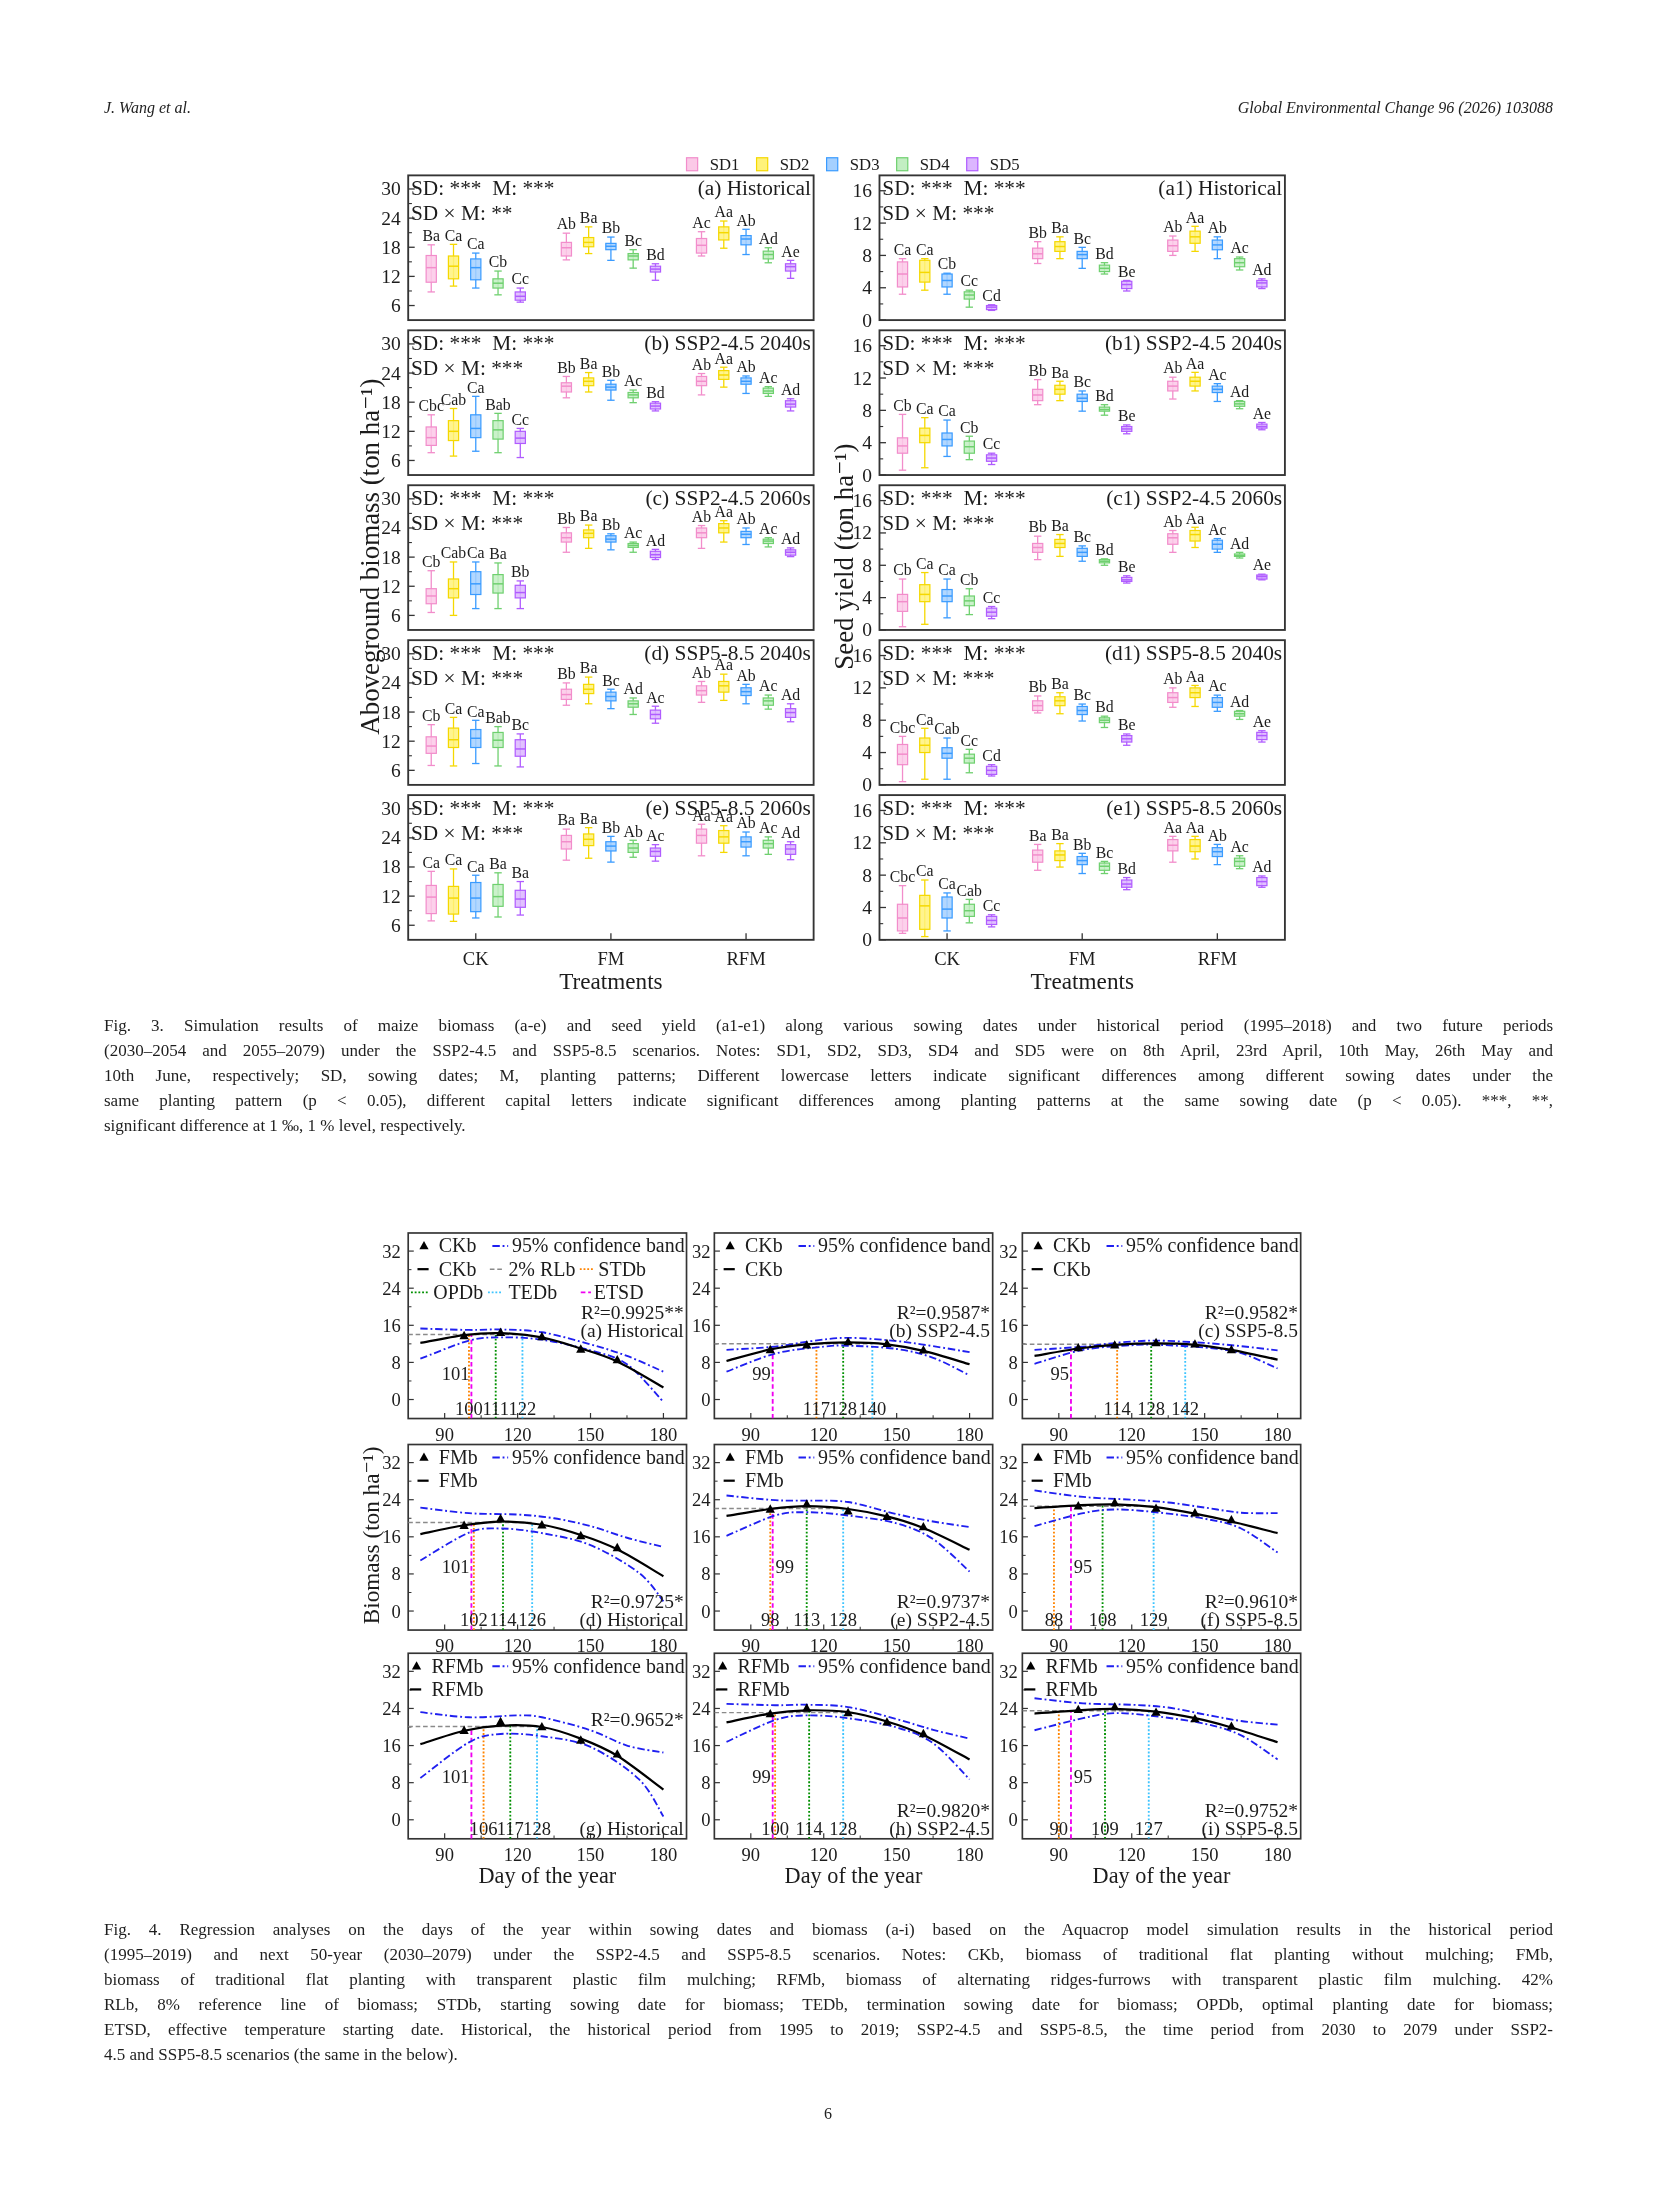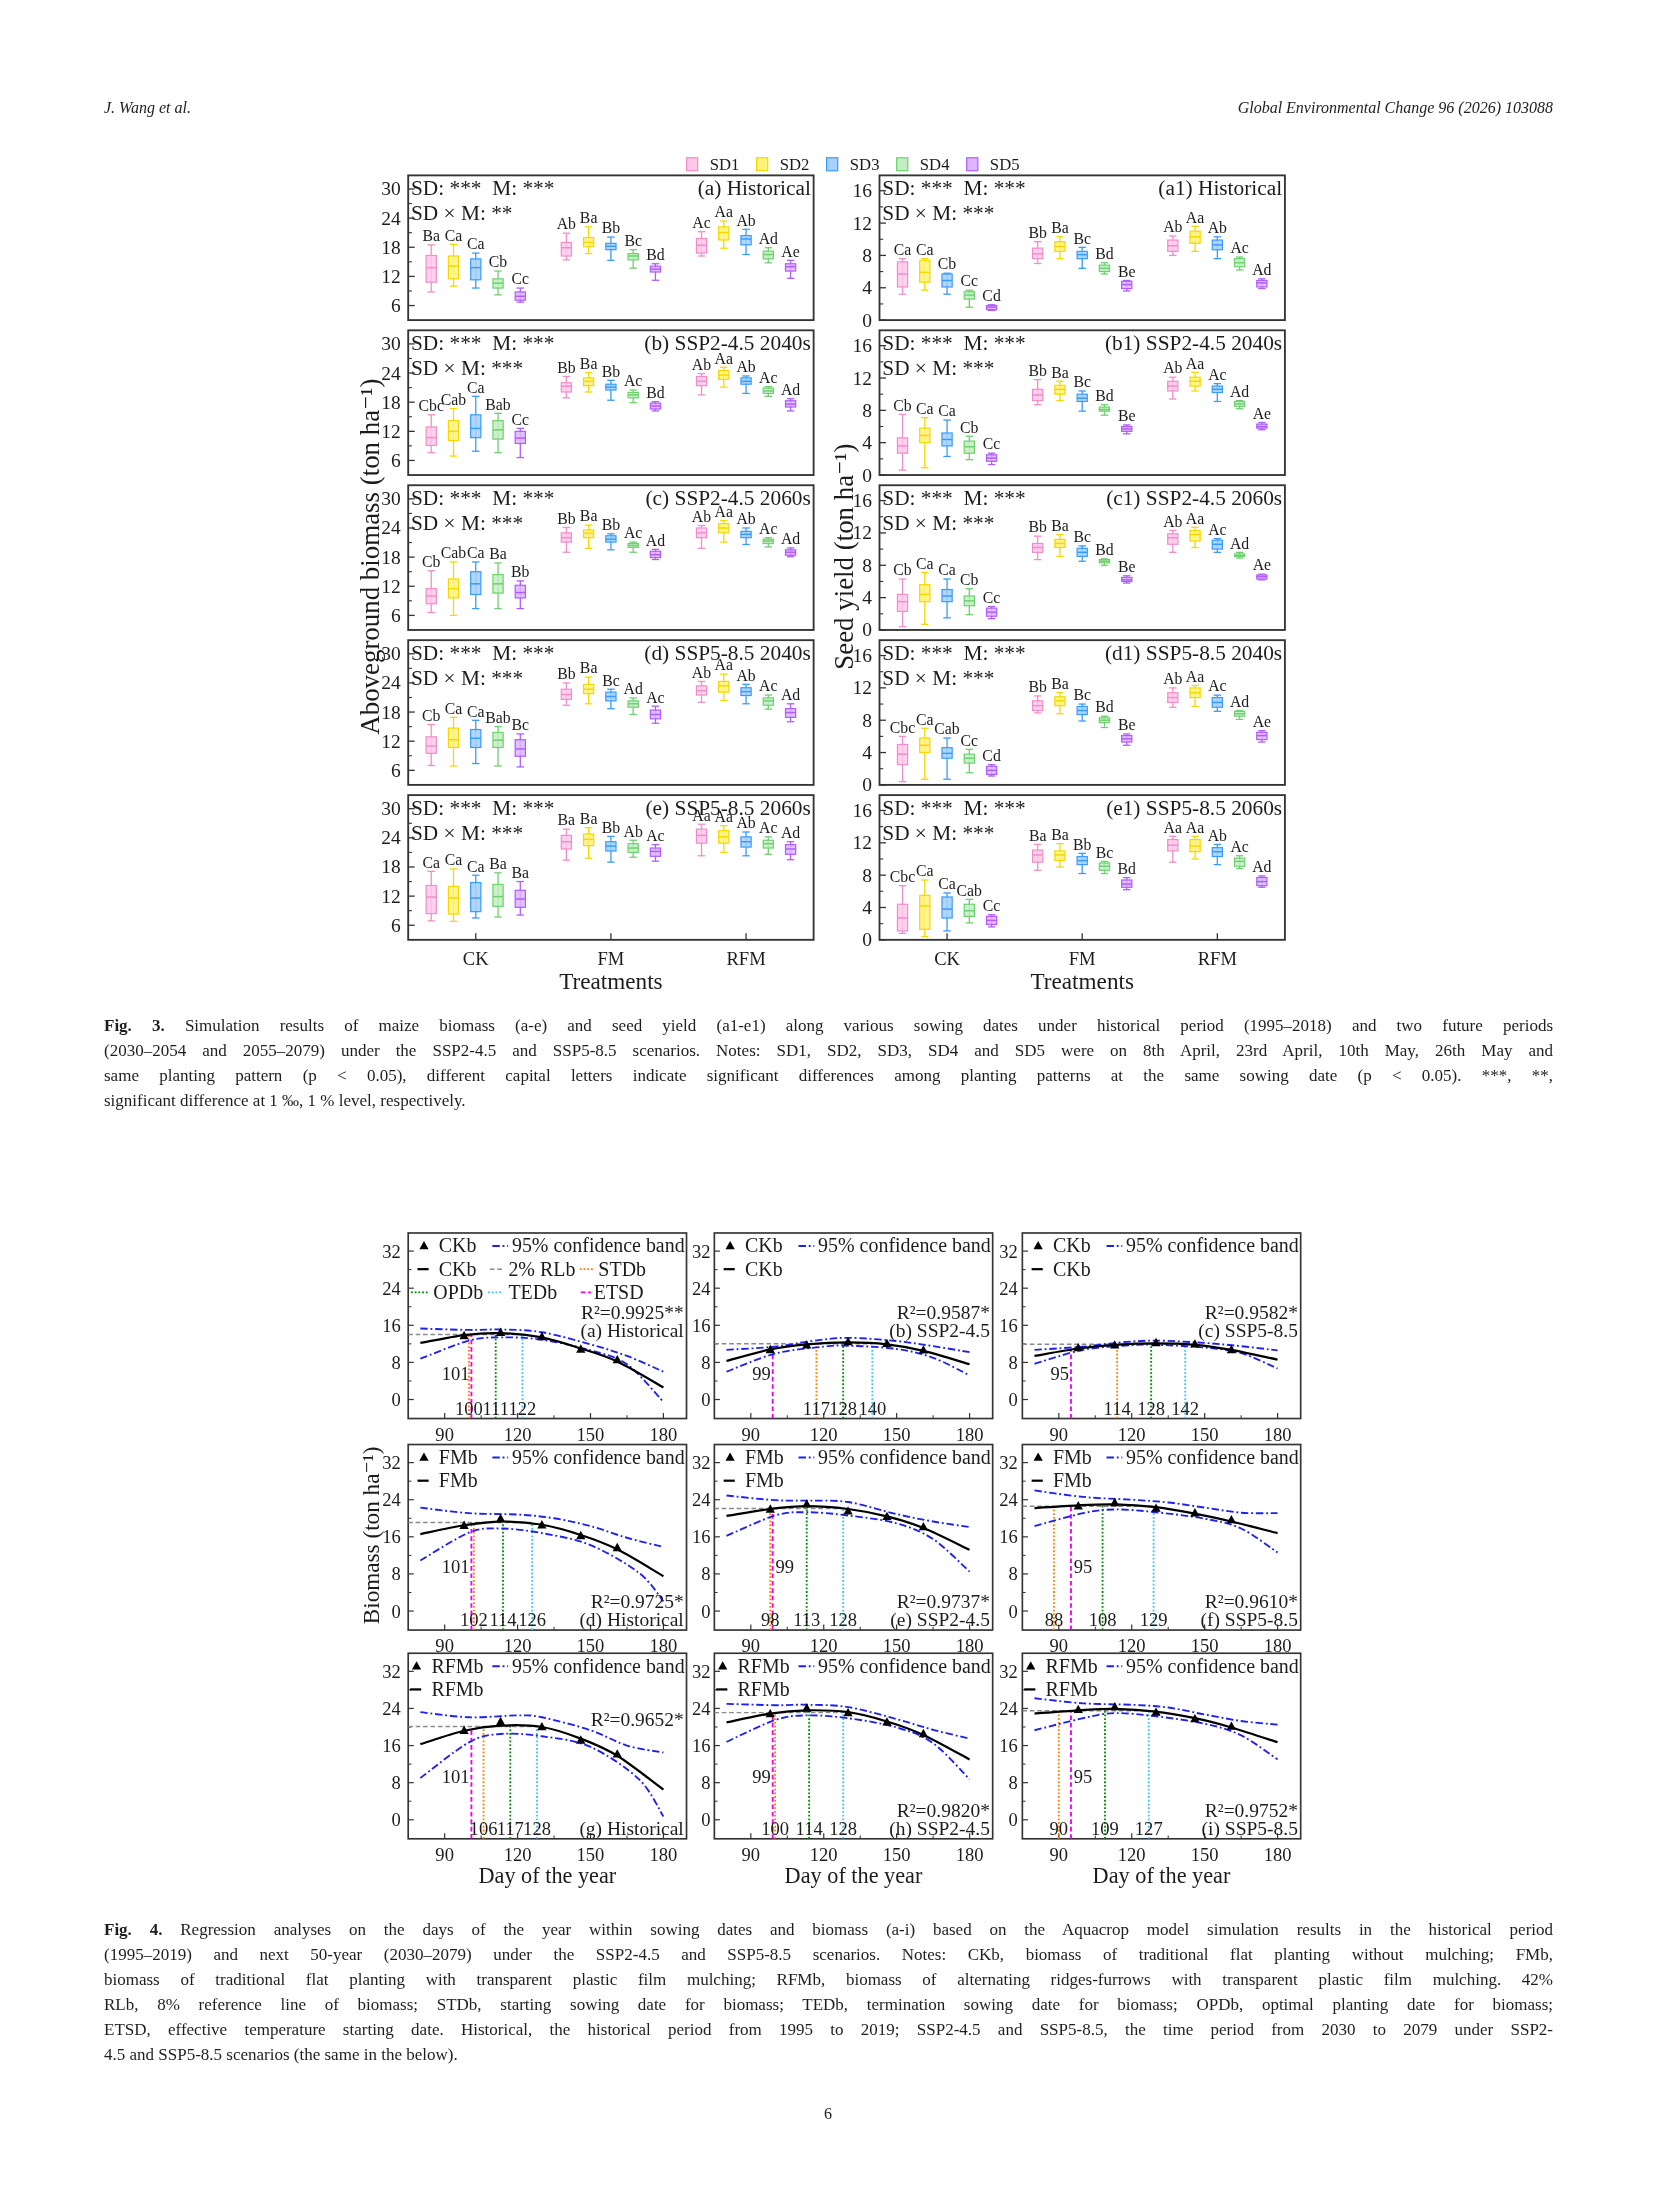--- a/index.html
+++ b/index.html
@@ -3,21 +3,21 @@
 <meta charset="utf-8">
 <style>
 html,body{margin:0;padding:0;background:#ffffff;}
 #page{position:relative;width:1656px;height:2209px;background:#ffffff;overflow:hidden;font-family:"Liberation Serif","DejaVu Serif",serif;color:#1c1c1c;}
 .hdr{position:absolute;top:99px;font-style:italic;font-size:16px;white-space:nowrap;color:#222;}
 #hdr-left{left:104px;text-align:center;}
 #hdr-right{right:103px;}
 .caption{position:absolute;left:104px;width:1449px;font-size:17px;line-height:25px;color:#1e1e1e;}
 .cl{text-align:justify;text-align-last:justify;height:25px;white-space:normal;}
 .cl.last{text-align-last:left;}
-.cap-label{font-weight:bold;}
+.cap-label{font-weight:normal;}
 #fig3cap{top:1013px;}
 #fig4cap{top:1917px;}
 #pageno{position:absolute;left:0;width:1656px;top:2105px;text-align:center;font-size:16px;color:#222;}
 #figsvg{position:absolute;left:0;top:0;}
 svg text{font-family:"Liberation Serif","DejaVu Serif",serif;fill:#1c1c1c;white-space:pre;}
 .t3{font-size:21px;}
 .ann{font-size:23px;}
 .let{font-size:17px;}
 .lg3{font-size:18px;}
 .xt3{font-size:20px;}
@@ -2049,20 +2049,21 @@
           </g>
           <text x="1252" y="2030" text-anchor="middle" class="xl4">Day of the year</text>
         </g>
         <text x="408" y="1655" text-anchor="middle" class="ax4" transform="rotate(-90 408 1655)">Biomass (ton ha⁻¹)</text>
       </g>
   </svg>
 
   <div id="fig3cap" class="caption">
     <div class="cl"><span class="cap-label">Fig. 3.</span> <span>Simulation results of maize biomass (a-e) and seed yield (a1-e1) along various sowing dates under historical period (1995–2018) and two future periods</span></div>
     <div class="cl">(2030–2054 and 2055–2079) under the SSP2-4.5 and SSP5-8.5 scenarios. Notes: SD1, SD2, SD3, SD4 and SD5 were on 8th April, 23rd April, 10th May, 26th May and</div>
+    <div class="cl">10th June, respectively; SD, sowing dates; M, planting patterns; Different lowercase letters indicate significant differences among different sowing dates under the</div>
     <div class="cl">same planting pattern (p &lt; 0.05), different capital letters indicate significant differences among planting patterns at the same sowing date (p &lt; 0.05). ***, **,</div>
     <div class="cl last">significant difference at 1 ‰, 1 % level, respectively.</div>
   </div>
 
   <div id="fig4cap" class="caption">
     <div class="cl"><span class="cap-label">Fig. 4.</span> <span>Regression analyses on the days of the year within sowing dates and biomass (a-i) based on the Aquacrop model simulation results in the historical period</span></div>
     <div class="cl">(1995–2019) and next 50-year (2030–2079) under the SSP2-4.5 and SSP5-8.5 scenarios. Notes: CKb, biomass of traditional flat planting without mulching; FMb,</div>
     <div class="cl">biomass of traditional flat planting with transparent plastic film mulching; RFMb, biomass of alternating ridges-furrows with transparent plastic film mulching. 42%</div>
     <div class="cl">RLb, 8% reference line of biomass; STDb, starting sowing date for biomass; TEDb, termination sowing date for biomass; OPDb, optimal planting date for biomass;</div>
     <div class="cl">ETSD, effective temperature starting date. Historical, the historical period from 1995 to 2019; SSP2-4.5 and SSP5-8.5, the time period from 2030 to 2079 under SSP2-</div>

